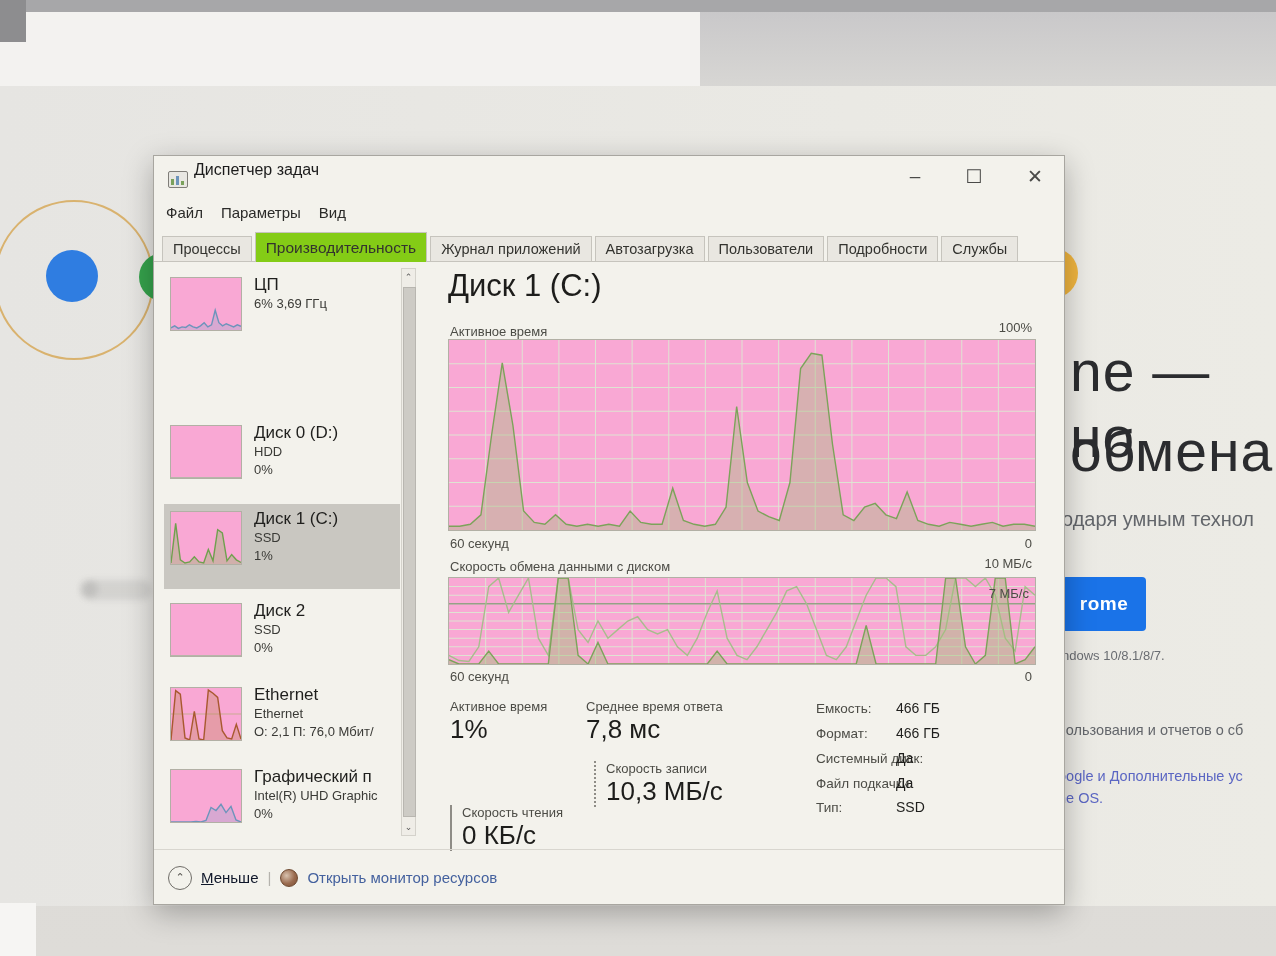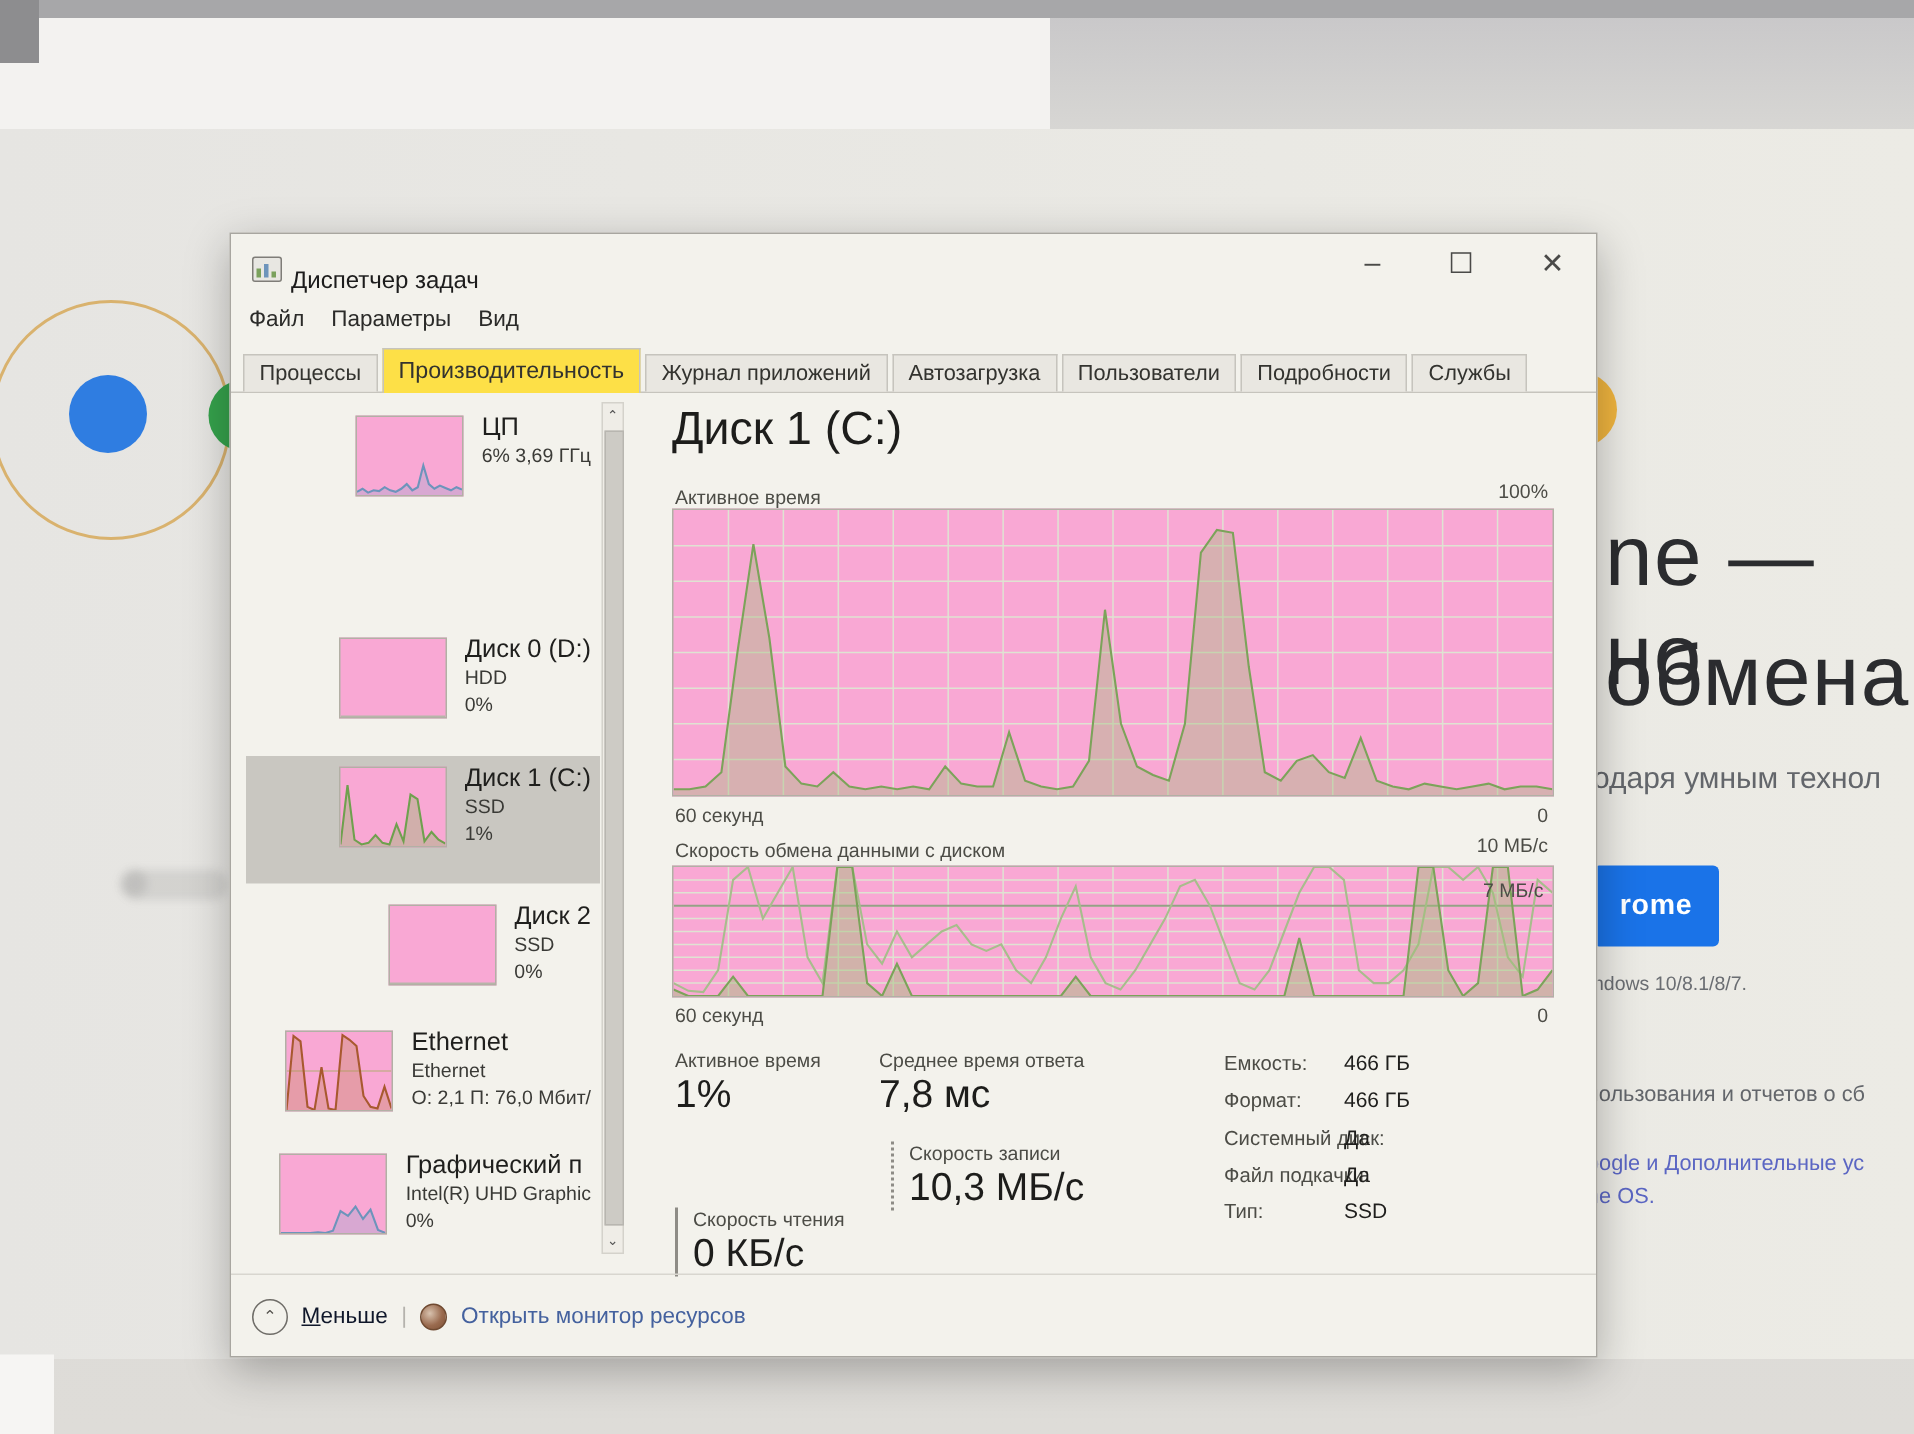--- a/index.html
+++ b/index.html
@@ -30,30 +30,30 @@
 
   
   .tm{left:153px;top:155px;width:912px;height:750px;background:#f3f2ec;
       border:1px solid #a8a6a0;box-shadow:0 8px 28px rgba(0,0,0,.28);box-sizing:border-box;}
   .tm .abs{position:absolute;}
   .titlebar{left:0;top:0;width:100%;height:46px;}
   .app-icon{left:14px;top:15px;width:18px;height:15px;border:1px solid #7f7d78;background:#e8e7e2;border-radius:2px;}
   .app-icon i{position:absolute;left:2px;bottom:2px;width:3px;height:6px;background:#7aa15c;}
   .app-icon i+i{left:7px;height:9px;background:#6d94bb;}
   .app-icon i+i+i{left:12px;height:4px;background:#7aa15c;}
-  .title-text{left:40px;top:23px;font-size:16px;color:#1c1c1c;}
+  .title-text{left:40px;top:5px;font-size:16px;color:#1c1c1c;}
   .ctl{top:5px;width:34px;height:30px;font-size:19px;color:#4a4a48;display:flex;align-items:center;justify-content:center;cursor:default;}
   .menubar{left:12px;top:48px;display:flex;gap:18px;font-size:15px;color:#2b2b29;}
   .tabstrip{left:0;top:76px;width:100%;height:30px;border-bottom:1px solid #c6c4bd;display:flex;align-items:flex-end;padding-left:8px;box-sizing:border-box;}
   .tab{border:1px solid #c6c4bd;border-bottom:none;background:#e9e7e1;height:24px;padding:0 10px;
        font-size:14.5px;color:#33332f;display:flex;align-items:center;margin-right:3px;white-space:nowrap;}
-  .tab.active{background:#fde047;height:29px;font-size:15.5px;margin-bottom:-1px;z-index:2;position:relative;}
-
-  
-  .sb-item{left:10px;width:236px;display:flex;gap:12px;padding:5px 6px;box-sizing:border-box;align-items:flex-start;justify-content:flex-end;}
+  .tab.active{background:#84cc16;height:29px;font-size:15.5px;margin-bottom:-1px;z-index:2;position:relative;}
+
+  
+  .sb-item{left:10px;width:236px;display:flex;gap:12px;padding:5px 6px;box-sizing:border-box;align-items:flex-start;}
   .sb-item.selected{background:#c9c7c1;}
   .thumb{width:72px;height:54px;border:1px solid #8f8d85;background:#fbfaf6;flex:none;margin-top:2px;}
   .sb-title{font-size:17px;color:#1f1f1d;line-height:1.2;white-space:nowrap;overflow:hidden;max-width:140px;}
   .sb-sub{font-size:13px;color:#3a3a36;line-height:1.35;white-space:nowrap;overflow:hidden;max-width:142px;}
   
   .sbar{left:247px;top:112px;width:15px;height:568px;background:#efede7;border:1px solid #d4d2cb;box-sizing:border-box;}
   .sbar .arrow{position:absolute;left:0;width:13px;height:16px;font-size:9px;color:#555;display:flex;align-items:center;justify-content:center;}
   .sbar .thumb-bar{position:absolute;left:1px;top:18px;width:11px;height:528px;background:#cdcbc5;border:1px solid #b8b6b0;}
 
   

